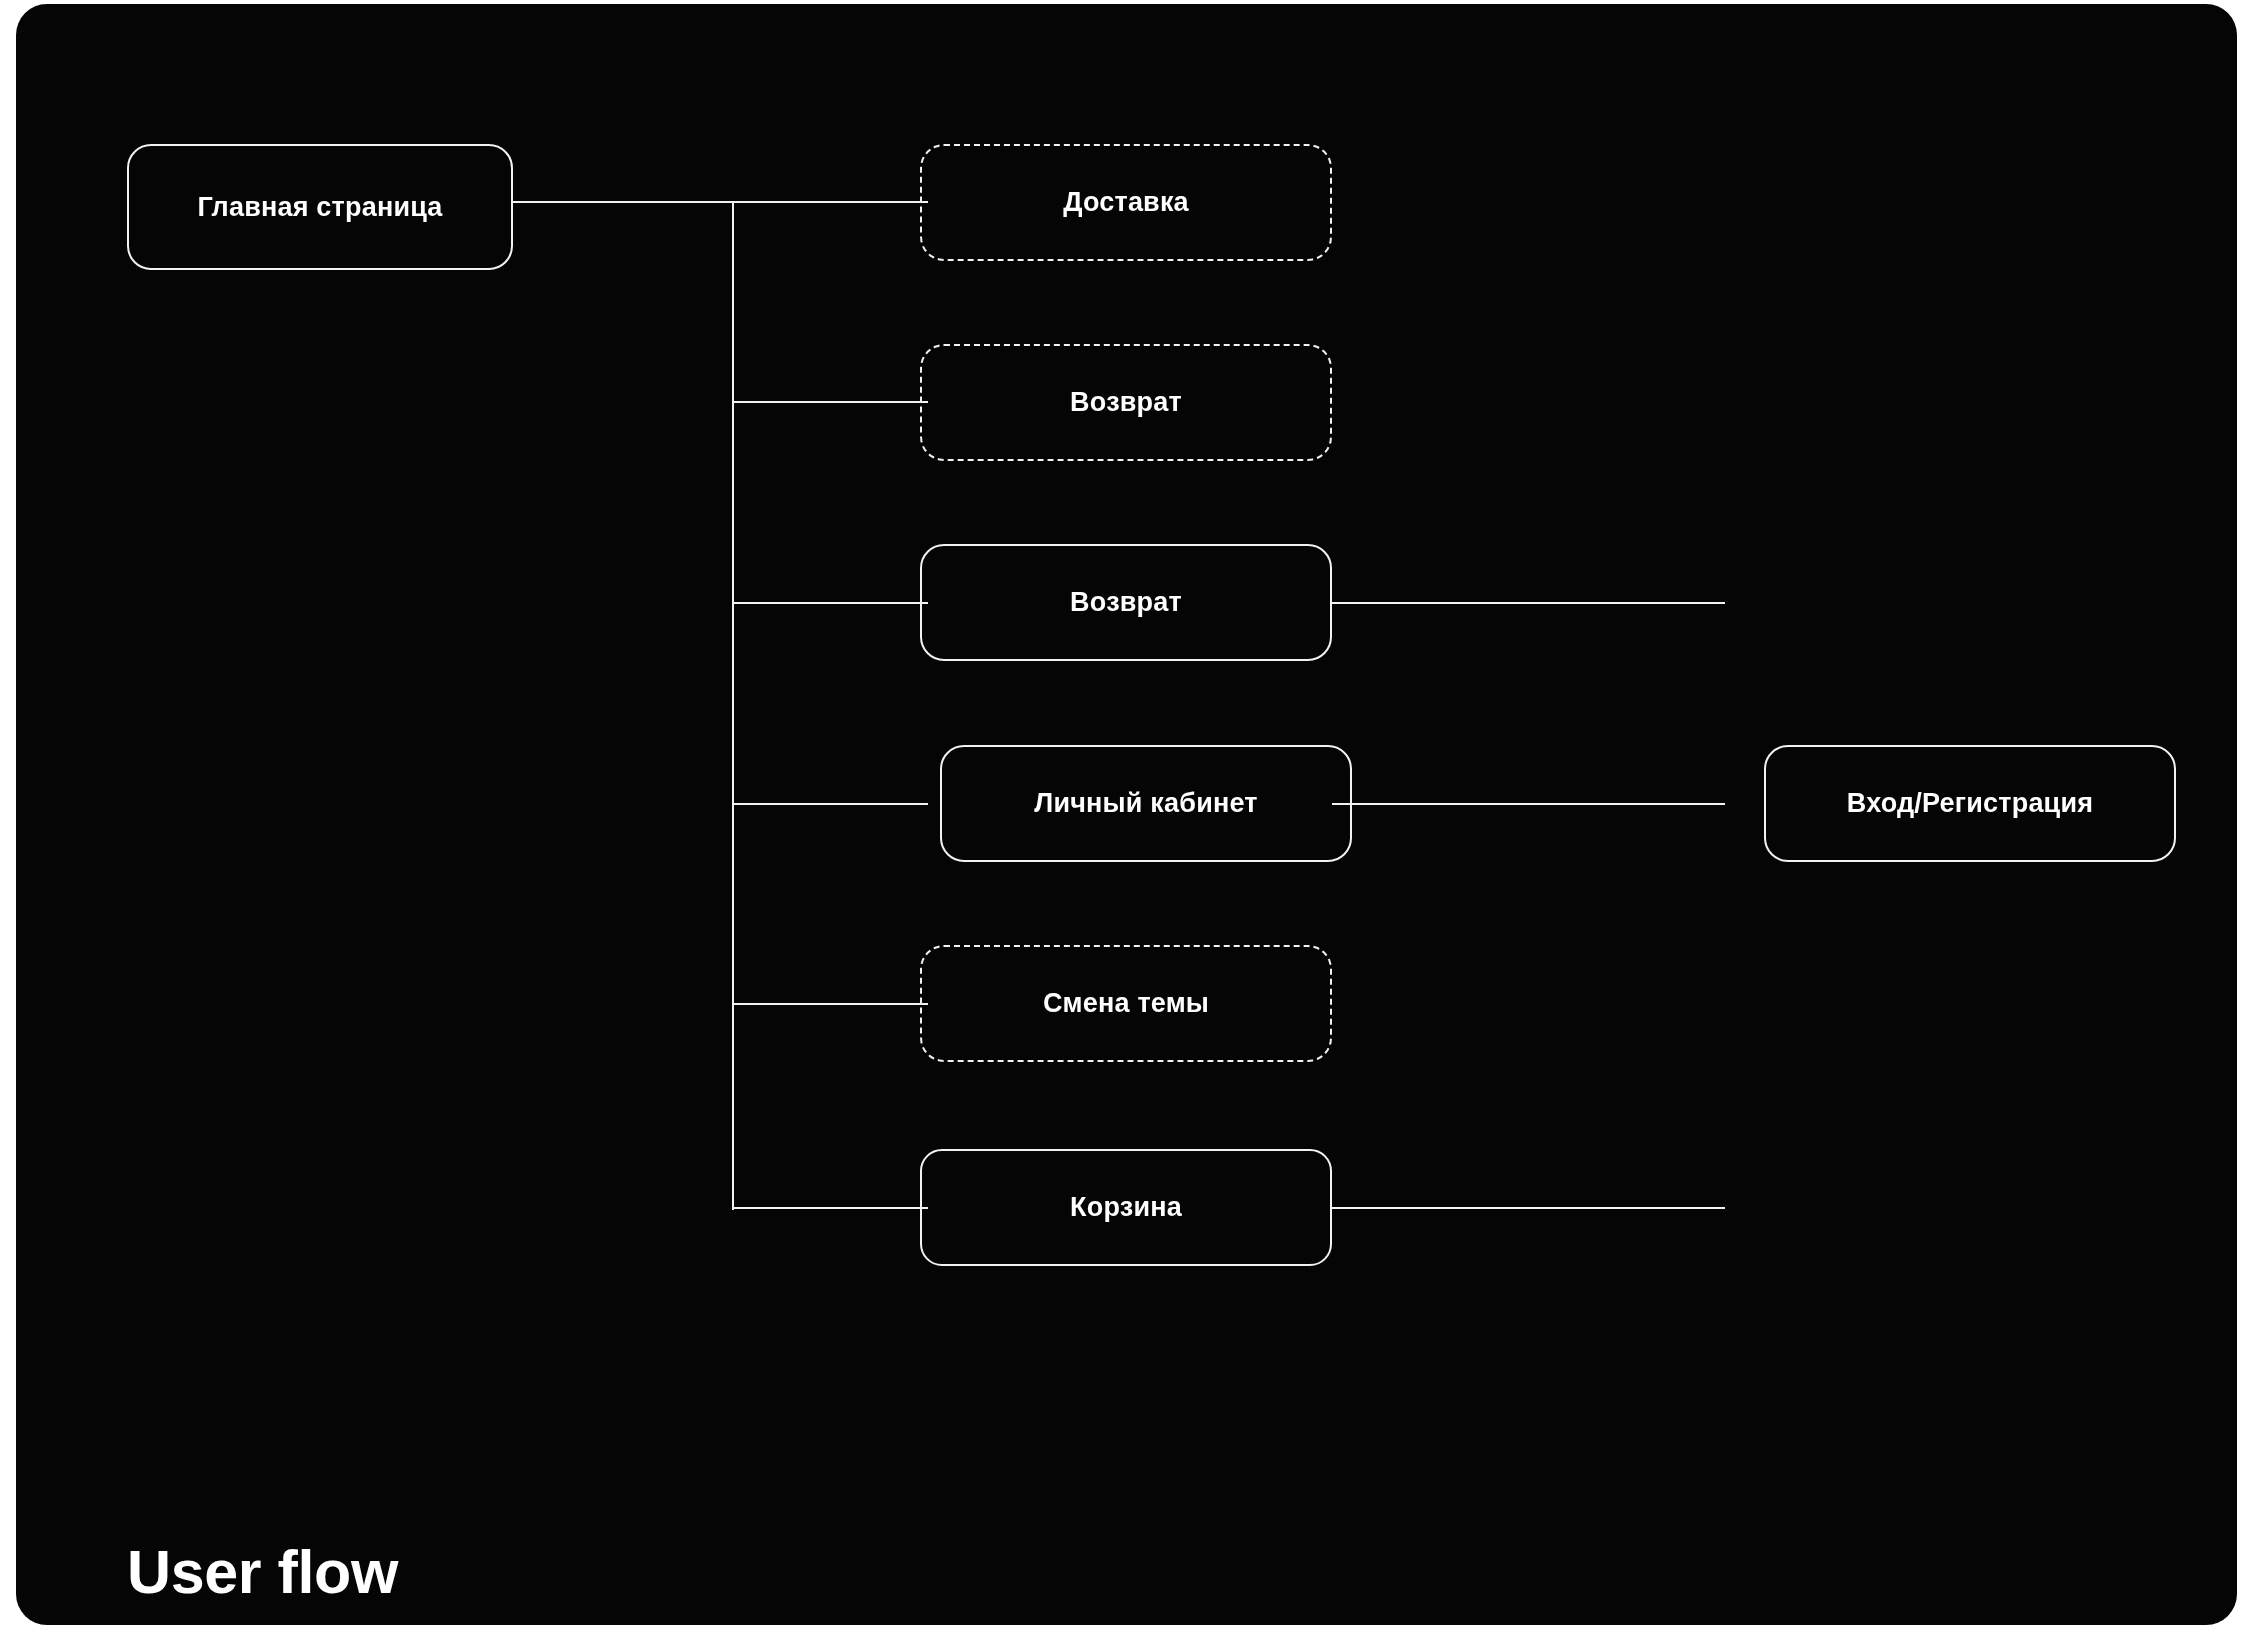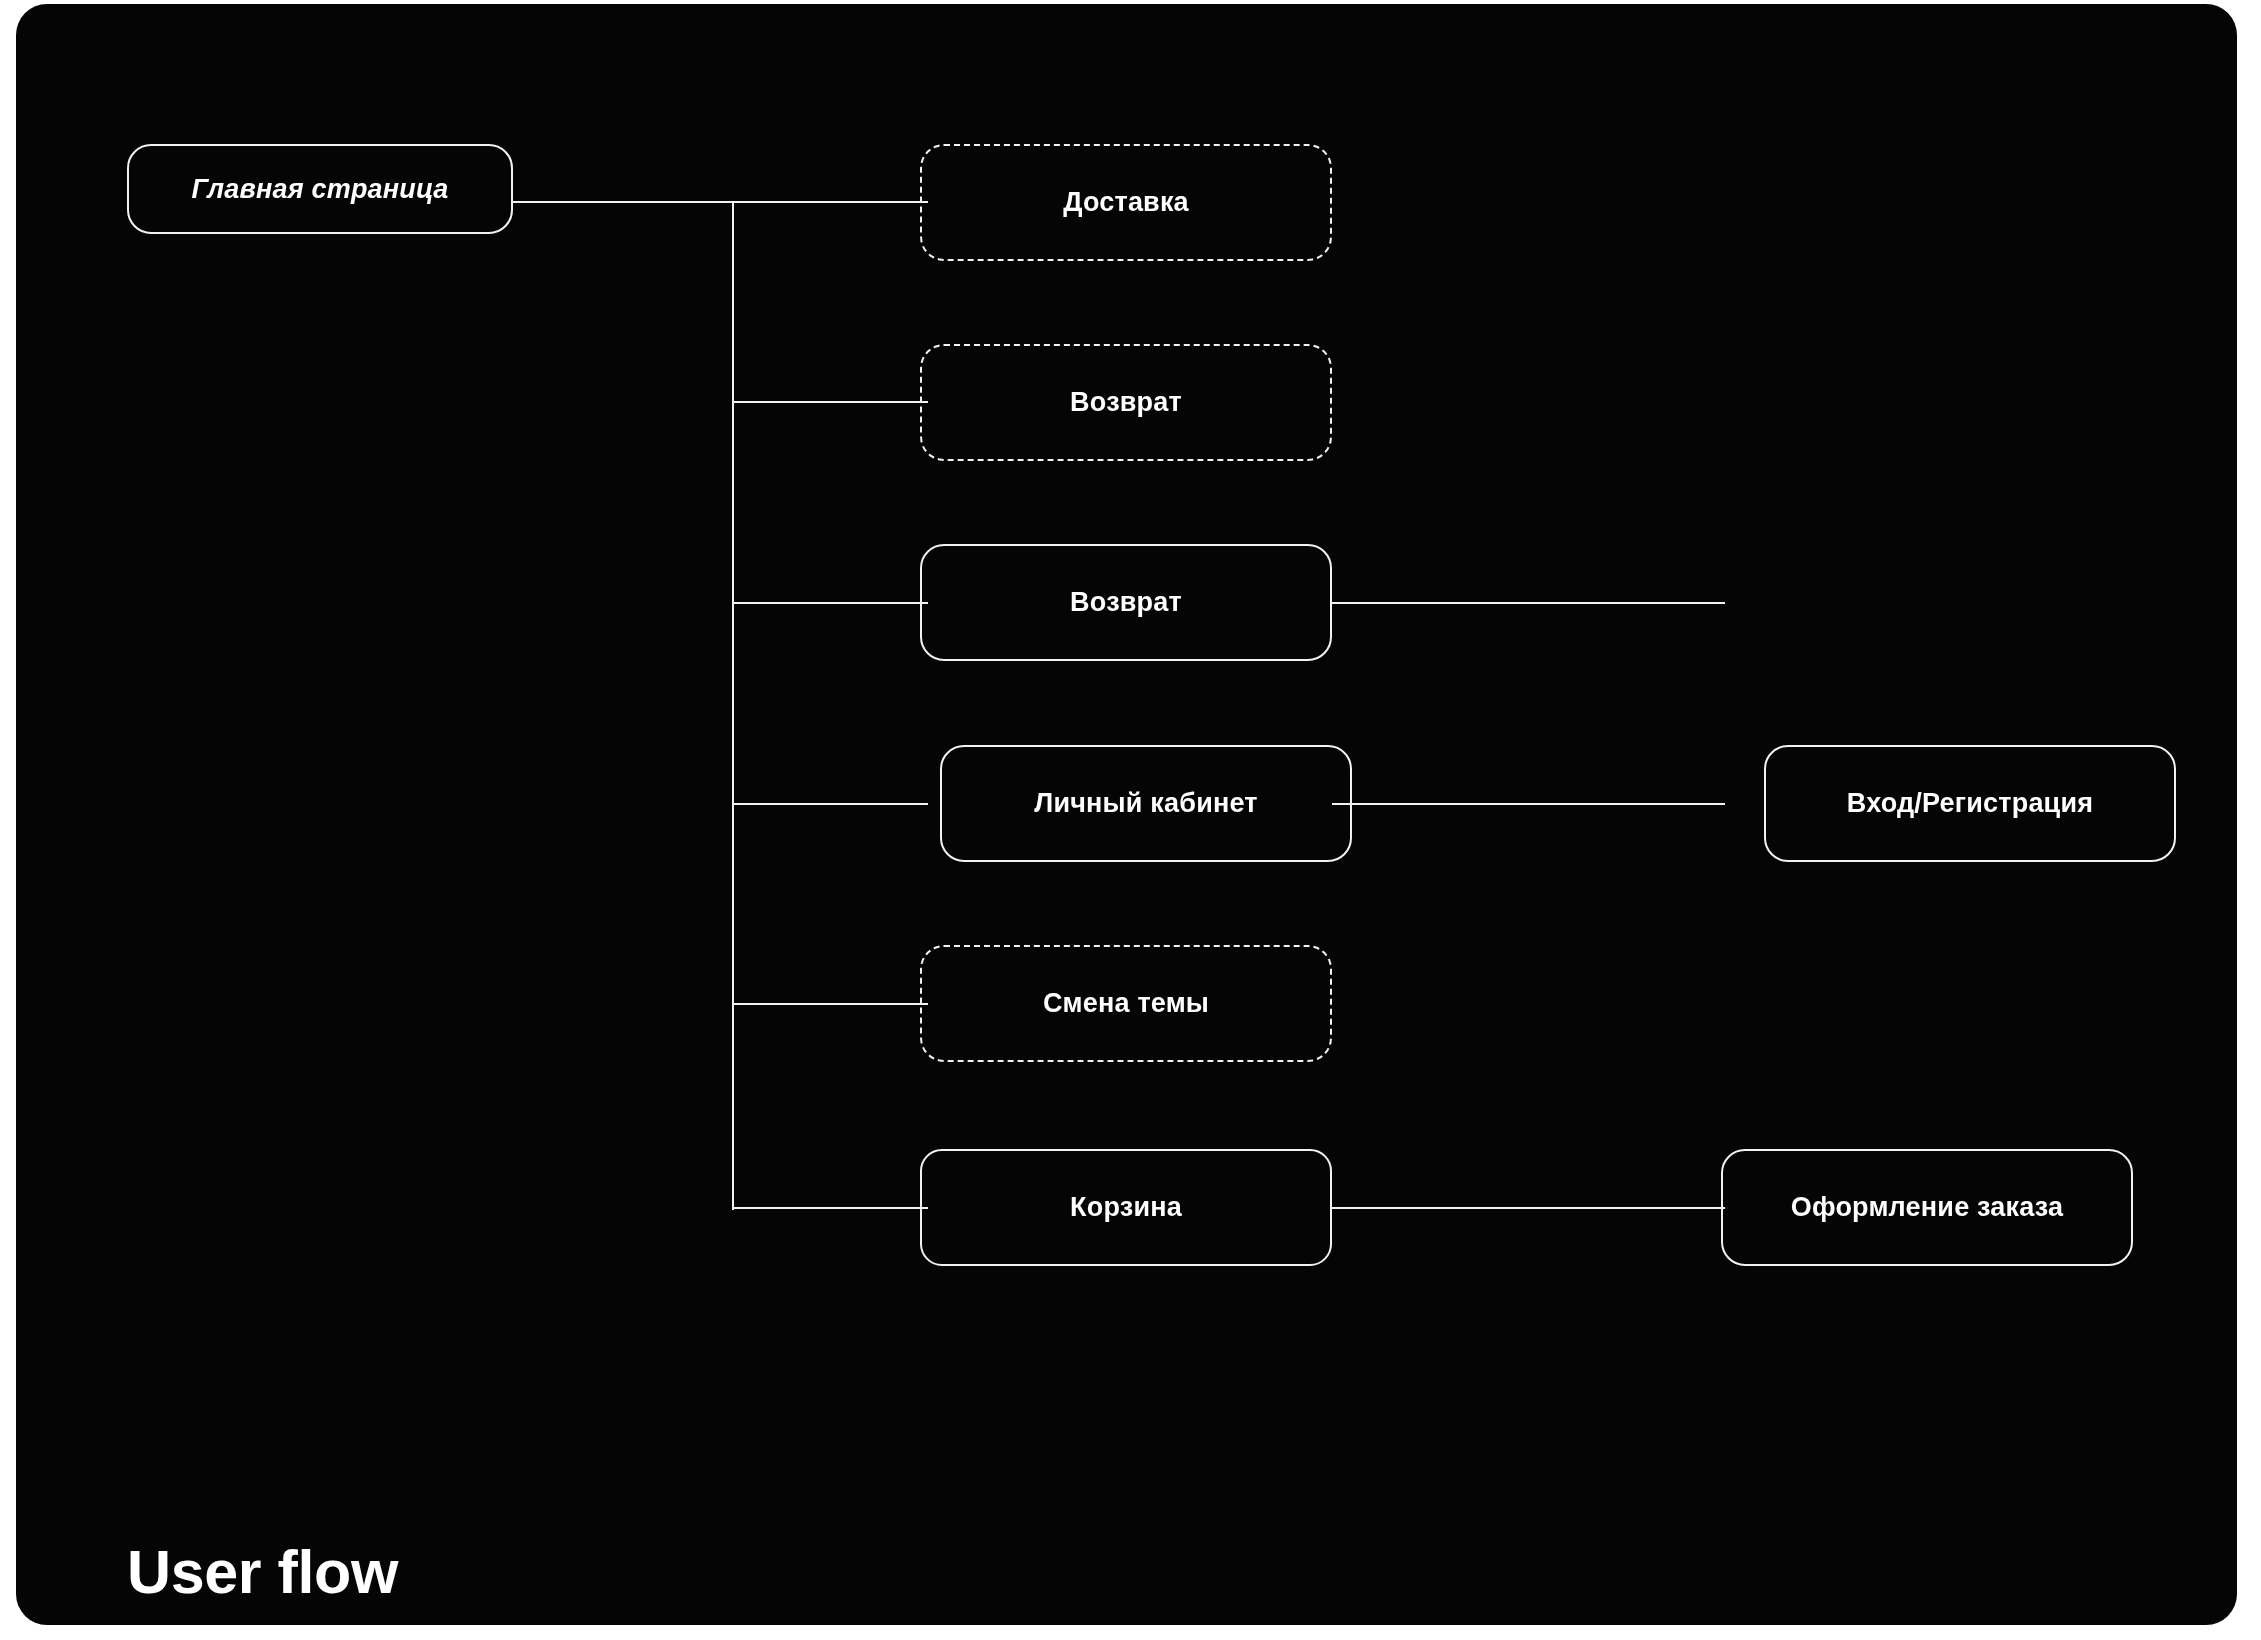--- a/index.html
+++ b/index.html
@@ -85,38 +85,37 @@
   <div class="line h" style="left:716px; top:397px; width:196px;"></div>
   <div class="line h" style="left:716px; top:598px; width:196px;"></div>
   <div class="line h" style="left:716px; top:799px; width:196px;"></div>
   <div class="line h" style="left:716px; top:999px; width:196px;"></div>
   <div class="line h" style="left:716px; top:1203px; width:196px;"></div>
 
   <div class="line h" style="left:1316px; top:598px; width:393px;"></div>
   <div class="line h" style="left:1316px; top:799px; width:393px;"></div>
   <div class="line h" style="left:1316px; top:1203px; width:393px;"></div>
 
-  <div class="node solid" style="left:111px; top:140px; width:386px; height:90px;font-style:italic;">Главная страница</div>
+  <div class="node solid" style="left:111px; top:140px; width:386px; height:126px;">Главная страница</div>
 
   <div class="node dashed" style="left:904px; top:140px; width:412px; height:117px;text-align:center;">Доставка</div>
 
   <div class="node dashed" style="left:904px; top:340px; width:412px; height:117px;">Возврат</div>
 
   <div class="node solid" style="left:904px; top:540px; width:412px; height:117px;">Возврат</div>
 
 
   <div class="node solid" style="left:904px; top:741px; width:412px; height:117px;margin-left:20px;">Личный кабинет</div>
 
   <div class="node solid" style="left:1748px; top:741px; width:412px; height:117px;">Вход/Регистрация</div>
 
   <div class="node dashed" style="left:904px; top:941px; width:412px; height:117px;">Смена темы</div>
 
   <div class="node solid" style="left:904px; top:1145px; width:412px; height:117px;border-radius:22px;">Корзина</div>
 
-  <div class="node solid" style="left:1705px; top:1145px; width:412px; height:117px;">Оформление заказа</div>
 
   <div id="caption" style="left:111px; top:1373px;">
     <span class="cap-line">User flow</span>
     
   </div>
 
 </div>
 
 
 </body></html>

